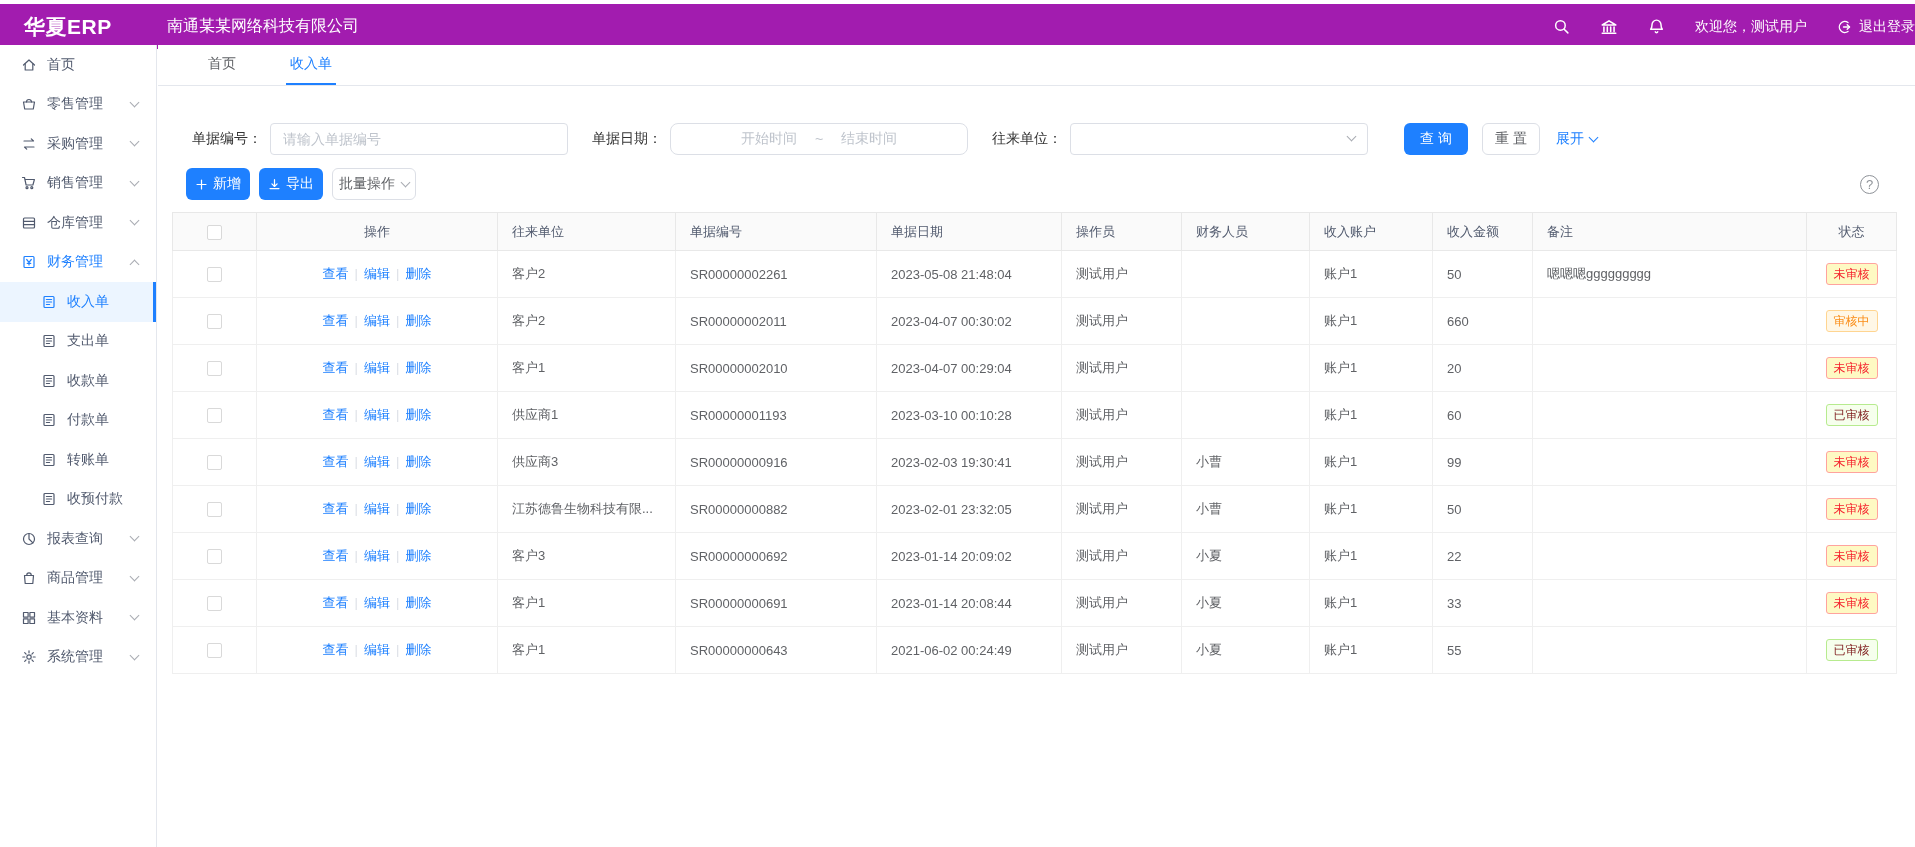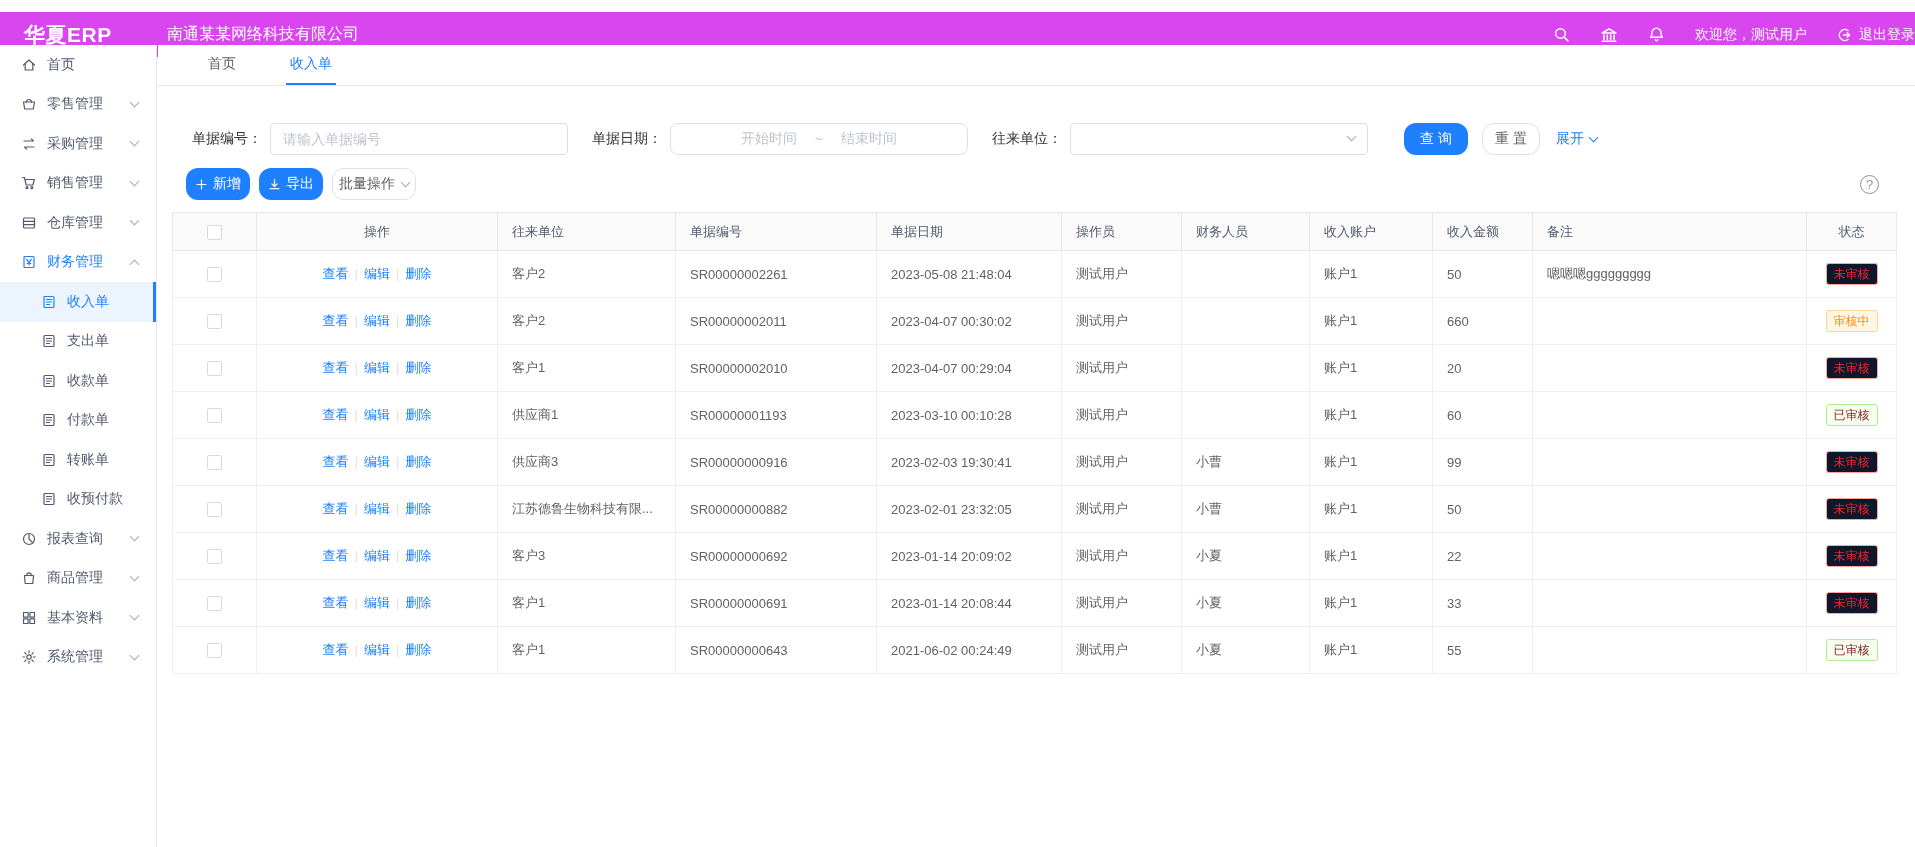--- a/index.html
+++ b/index.html
@@ -1,21 +1,21 @@
 <!DOCTYPE html>
 <html><head>
 <meta charset="utf-8">
 <style>
   * { margin:0; padding:0; box-sizing:border-box; }
   html,body { width:1915px; height:847px; overflow:hidden; background:#fff;
     font-family:"Liberation Sans","DejaVu Sans",sans-serif; }
 
   
-  .topbar { position:absolute; left:0; top:12px; width:1915px; height:45px;
-    background:#d946ef; display:flex; align-items:center; color:#fff; }
+  .topbar { position:absolute; left:0; top:4px; width:1915px; height:45px;
+    background:#a21caf; display:flex; align-items:center; color:#fff; }
   .logo { width:157px; padding-left:24px; font-size:21px; font-weight:bold; letter-spacing:.5px; }
   .company { font-size:16px; margin-left:10px; flex:1; }
   .top-right { display:flex; align-items:center; gap:30px; font-size:14px; }
   .tico { display:flex; align-items:center; cursor:pointer; }
   .tico svg { stroke:#fff; fill:none; stroke-width:1.4; stroke-linecap:round; stroke-linejoin:round; }
   .logout { display:flex; align-items:center; gap:6px; cursor:pointer; }
 
   
   .sidebar { position:absolute; left:0; top:45px; width:157px; bottom:0;
     background:#fff; border-right:1px solid #e4e7ed; overflow:hidden; }
@@ -50,21 +50,21 @@
   .finput { width:298px; height:32px; border:1px solid #dcdfe6; border-radius:4px;
     padding:0 12px; font-size:14px; color:#606266; outline:none; }
   .finput::placeholder { color:#bfc4cc; }
   .daterange { width:298px; height:32px; border:1px solid #dcdfe6; border-radius:8px;
     display:flex; align-items:center; justify-content:center; gap:18px;
     font-size:14px; color:#bfc4cc; cursor:pointer; }
   .selectbox { width:298px; height:32px; border:1px solid #dcdfe6; border-radius:4px;
     position:relative; cursor:pointer; }
   .selectbox .caret { position:absolute; right:12px; top:13px; }
   .gap24 { width:24px; }
-  .btn { height:32px; border-radius:12px; font-size:14px; display:inline-flex;
+  .btn { height:32px; border-radius:6px; font-size:14px; display:inline-flex;
     align-items:center; justify-content:center; cursor:pointer; border:1px solid transparent; white-space:nowrap; }
   .btn-primary { background:#1e80ff; color:#fff; }
   .btn-plain { background:#fff; color:#606266; border-color:#dcdfe6; }
   .btn-search { width:64px; margin-left:36px; }
   .btn-reset { width:58px; margin-left:14px; }
   .expand { margin-left:16px; color:#1e80ff; font-size:14px; display:flex; align-items:center; gap:6px; cursor:pointer; }
 
   
   .toolbar { margin-top:13px; display:flex; align-items:center; position:relative; padding-left:14px; }
   .btn-add,.btn-export { width:64px; margin-right:9px; gap:5px; }
@@ -80,21 +80,21 @@
   th { height:38px; background:#fafafa; border:1px solid #e8e8e8; font-size:13px;
     font-weight:normal; color:#515a6e; text-align:left; padding:0 14px; white-space:nowrap; }
   td { height:47px; border:1px solid #efefef; font-size:13px; color:#606266;
     padding:0 14px; white-space:nowrap; overflow:hidden; text-overflow:ellipsis; background:#fff; }
   th.hc0, td.tc-op, th.col-cb, td.tc-cb, th.hc9, td.tc-st { text-align:center; }
   .cb { display:inline-block; width:15px; height:15px; border:1px solid #d9d9d9;
     border-radius:2px; background:#fff; vertical-align:middle; cursor:pointer; }
   .lnk { color:#1e80ff; cursor:pointer; text-decoration:none; }
   .sep { color:#dcdfe6; margin:0 6px; }
   .badge { display:inline-block; padding:2px 7px; border-radius:3px; font-size:12px; line-height:16px; }
-  .badge-red { color:#f5222d; background:#0f172a; border:1px solid #ffa39e; }
+  .badge-red { color:#f5222d; background:#fef9c3; border:1px solid #ffa39e; }
   .badge-orange { color:#fa8c16; background:#fff7e6; border:1px solid #ffd591; }
   .badge-green { color:#7f1d1d; background:#f6ffed; border:1px solid #b7eb8f; }
 
   
   .pager { margin-top:18px; display:flex; align-items:center; justify-content:flex-end;
     gap:10px; padding-right:15px; font-size:13px; color:#606266; }
   .pg-arrow { width:10px; height:10px; display:inline-block; position:relative; cursor:pointer; }
   .pg-arrow i { display:inline-block; width:7px; height:7px; border-right:1.5px solid #c0c4cc; border-bottom:1.5px solid #c0c4cc; }
   .pg-arrow.prev i { transform:rotate(135deg); }
   .pg-arrow.next i { transform:rotate(-45deg); }

